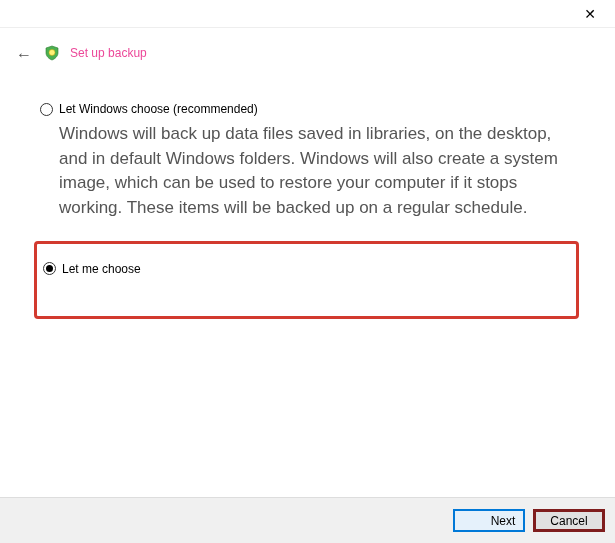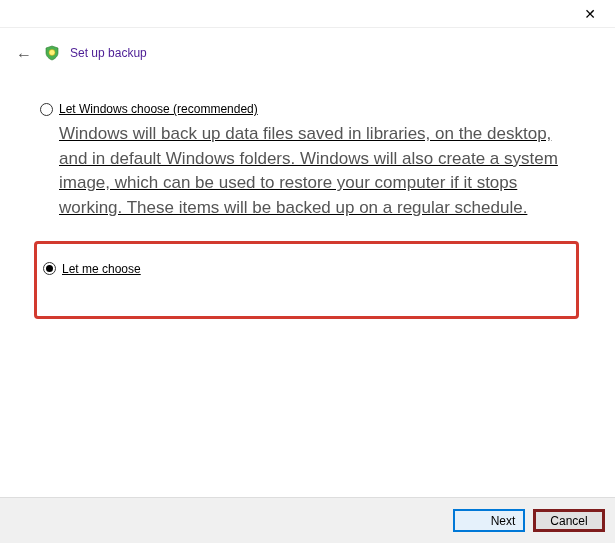--- a/index.html
+++ b/index.html
@@ -37,35 +37,34 @@
     }
     .back-arrow {
       font-size: 16px;
       color: #555;
       cursor: pointer;
       padding: 2px 2px;
     }
     .shield-icon svg { display: block; }
     .header-title {
       font-size: 12px;
-      color: #4c1d95;
+      color: #ec4899;
     }
     .content {
       padding: 28px 36px 10px 40px;
     }
     .main-heading {
       color: #003399;
       font-size: 15px;
       font-weight: 400;
       margin-bottom: 26px;
     }
     .option {
       margin-bottom: 10px;
       padding: 6px 8px 10px 0;
-      text-decoration: underline;
     }
     .option.highlight {
       border: 3px solid #d23a2f;
       border-radius: 4px;
       padding: 18px 10px 40px 6px;
       margin-left: -6px;
       margin-top: 6px;
     }
     .opt-head {
       display: flex;

